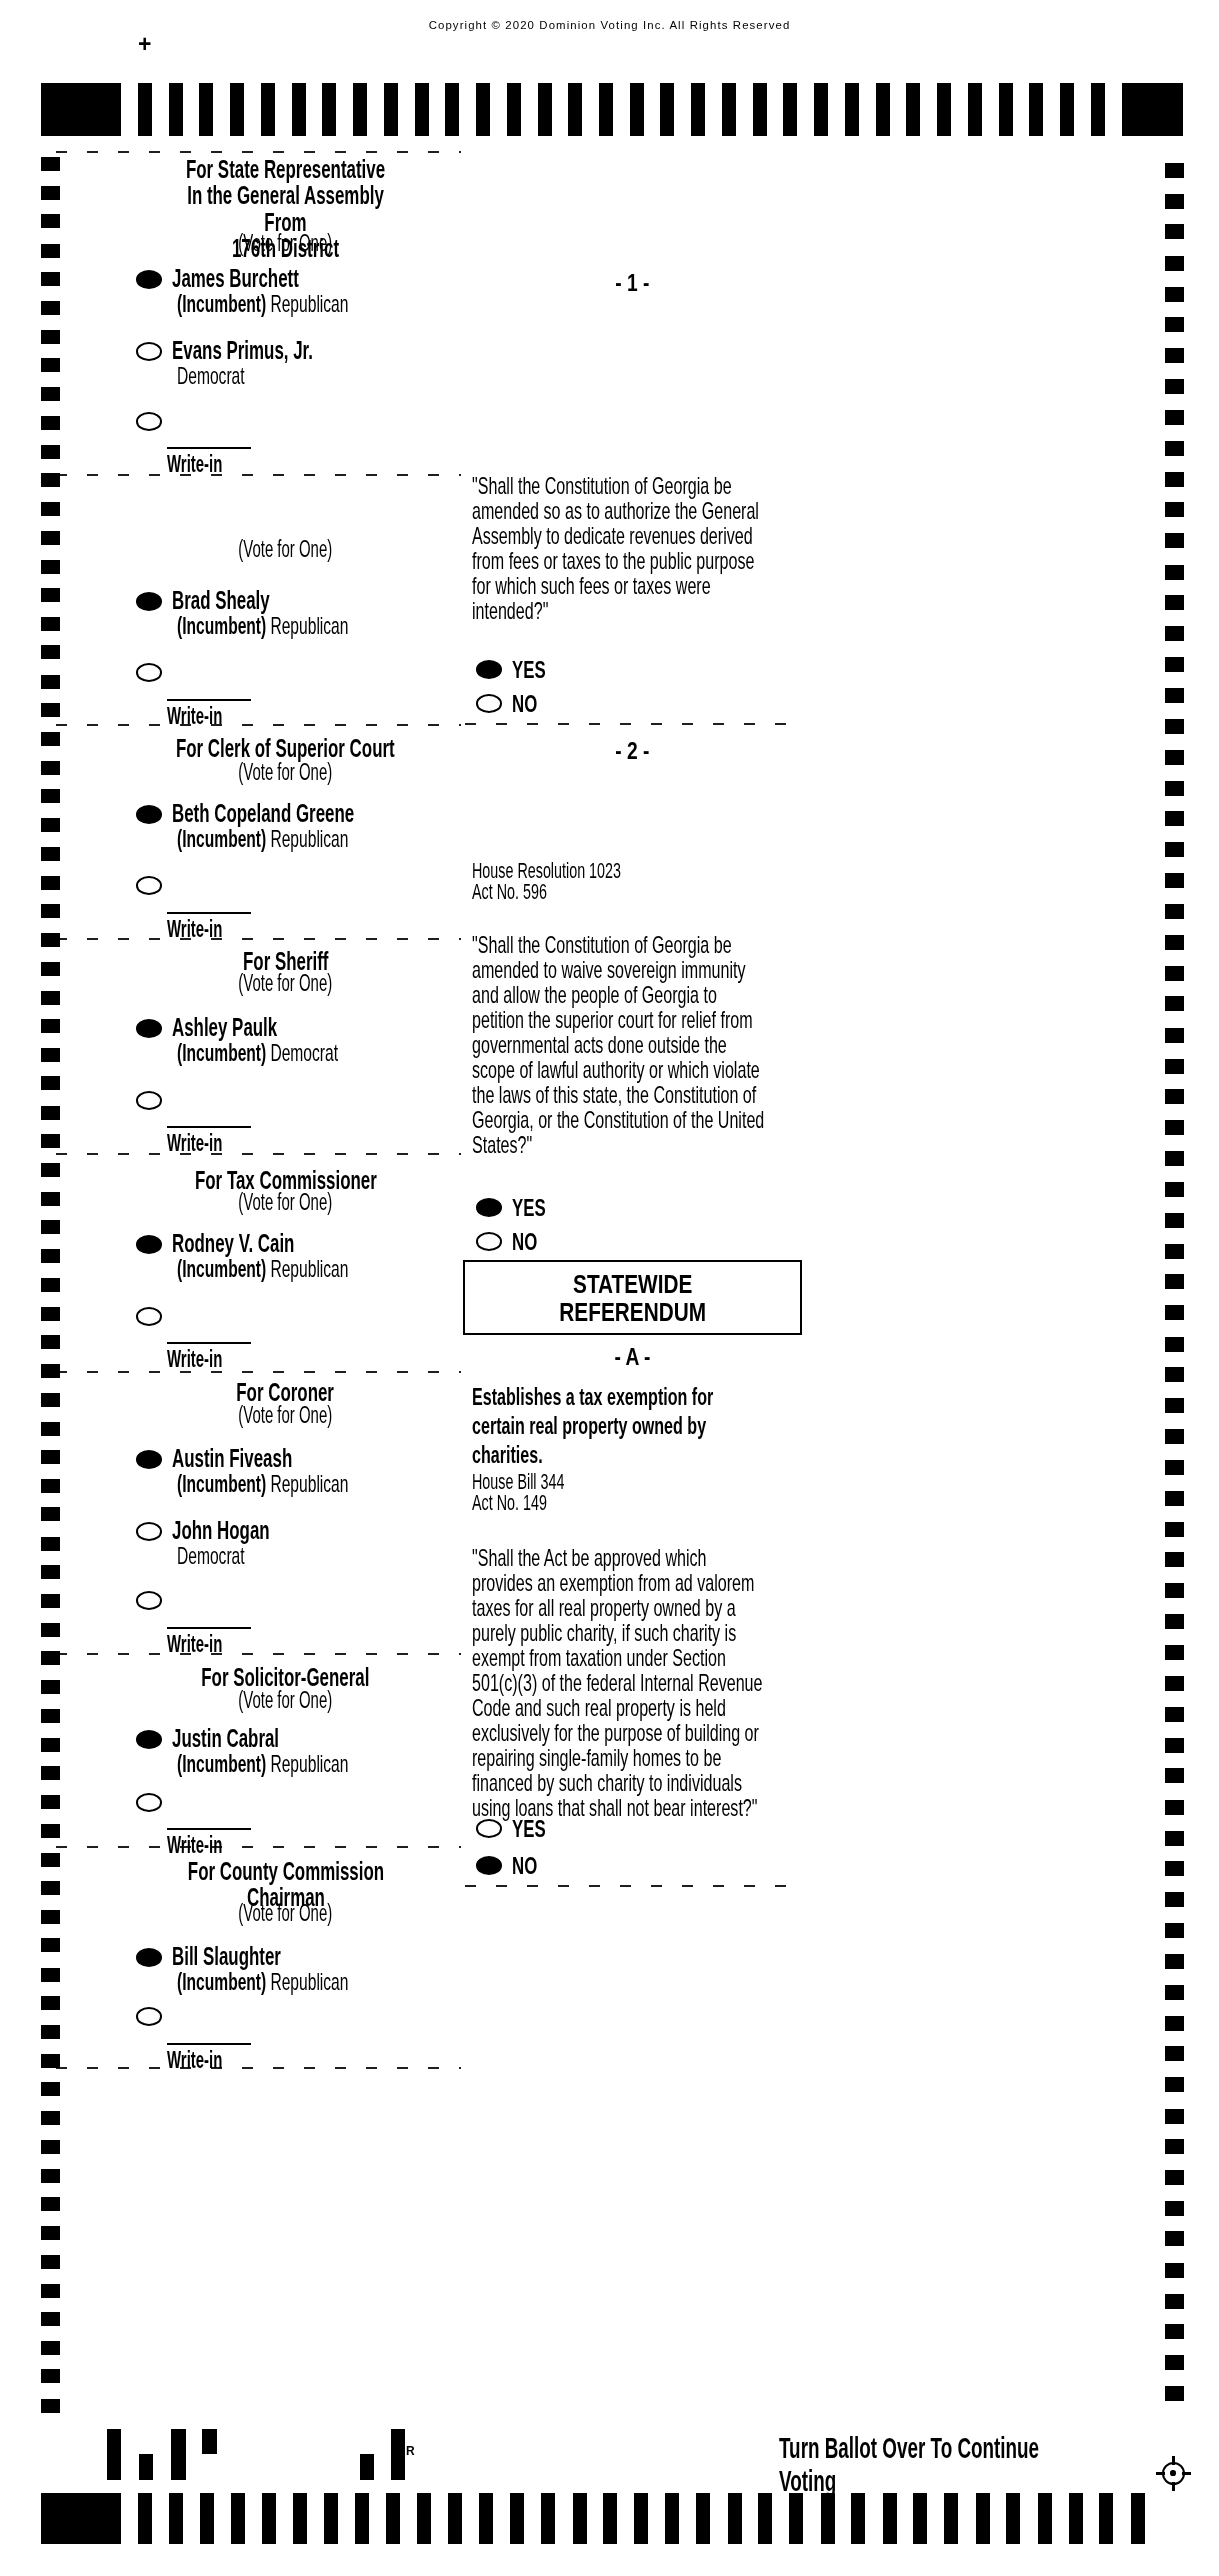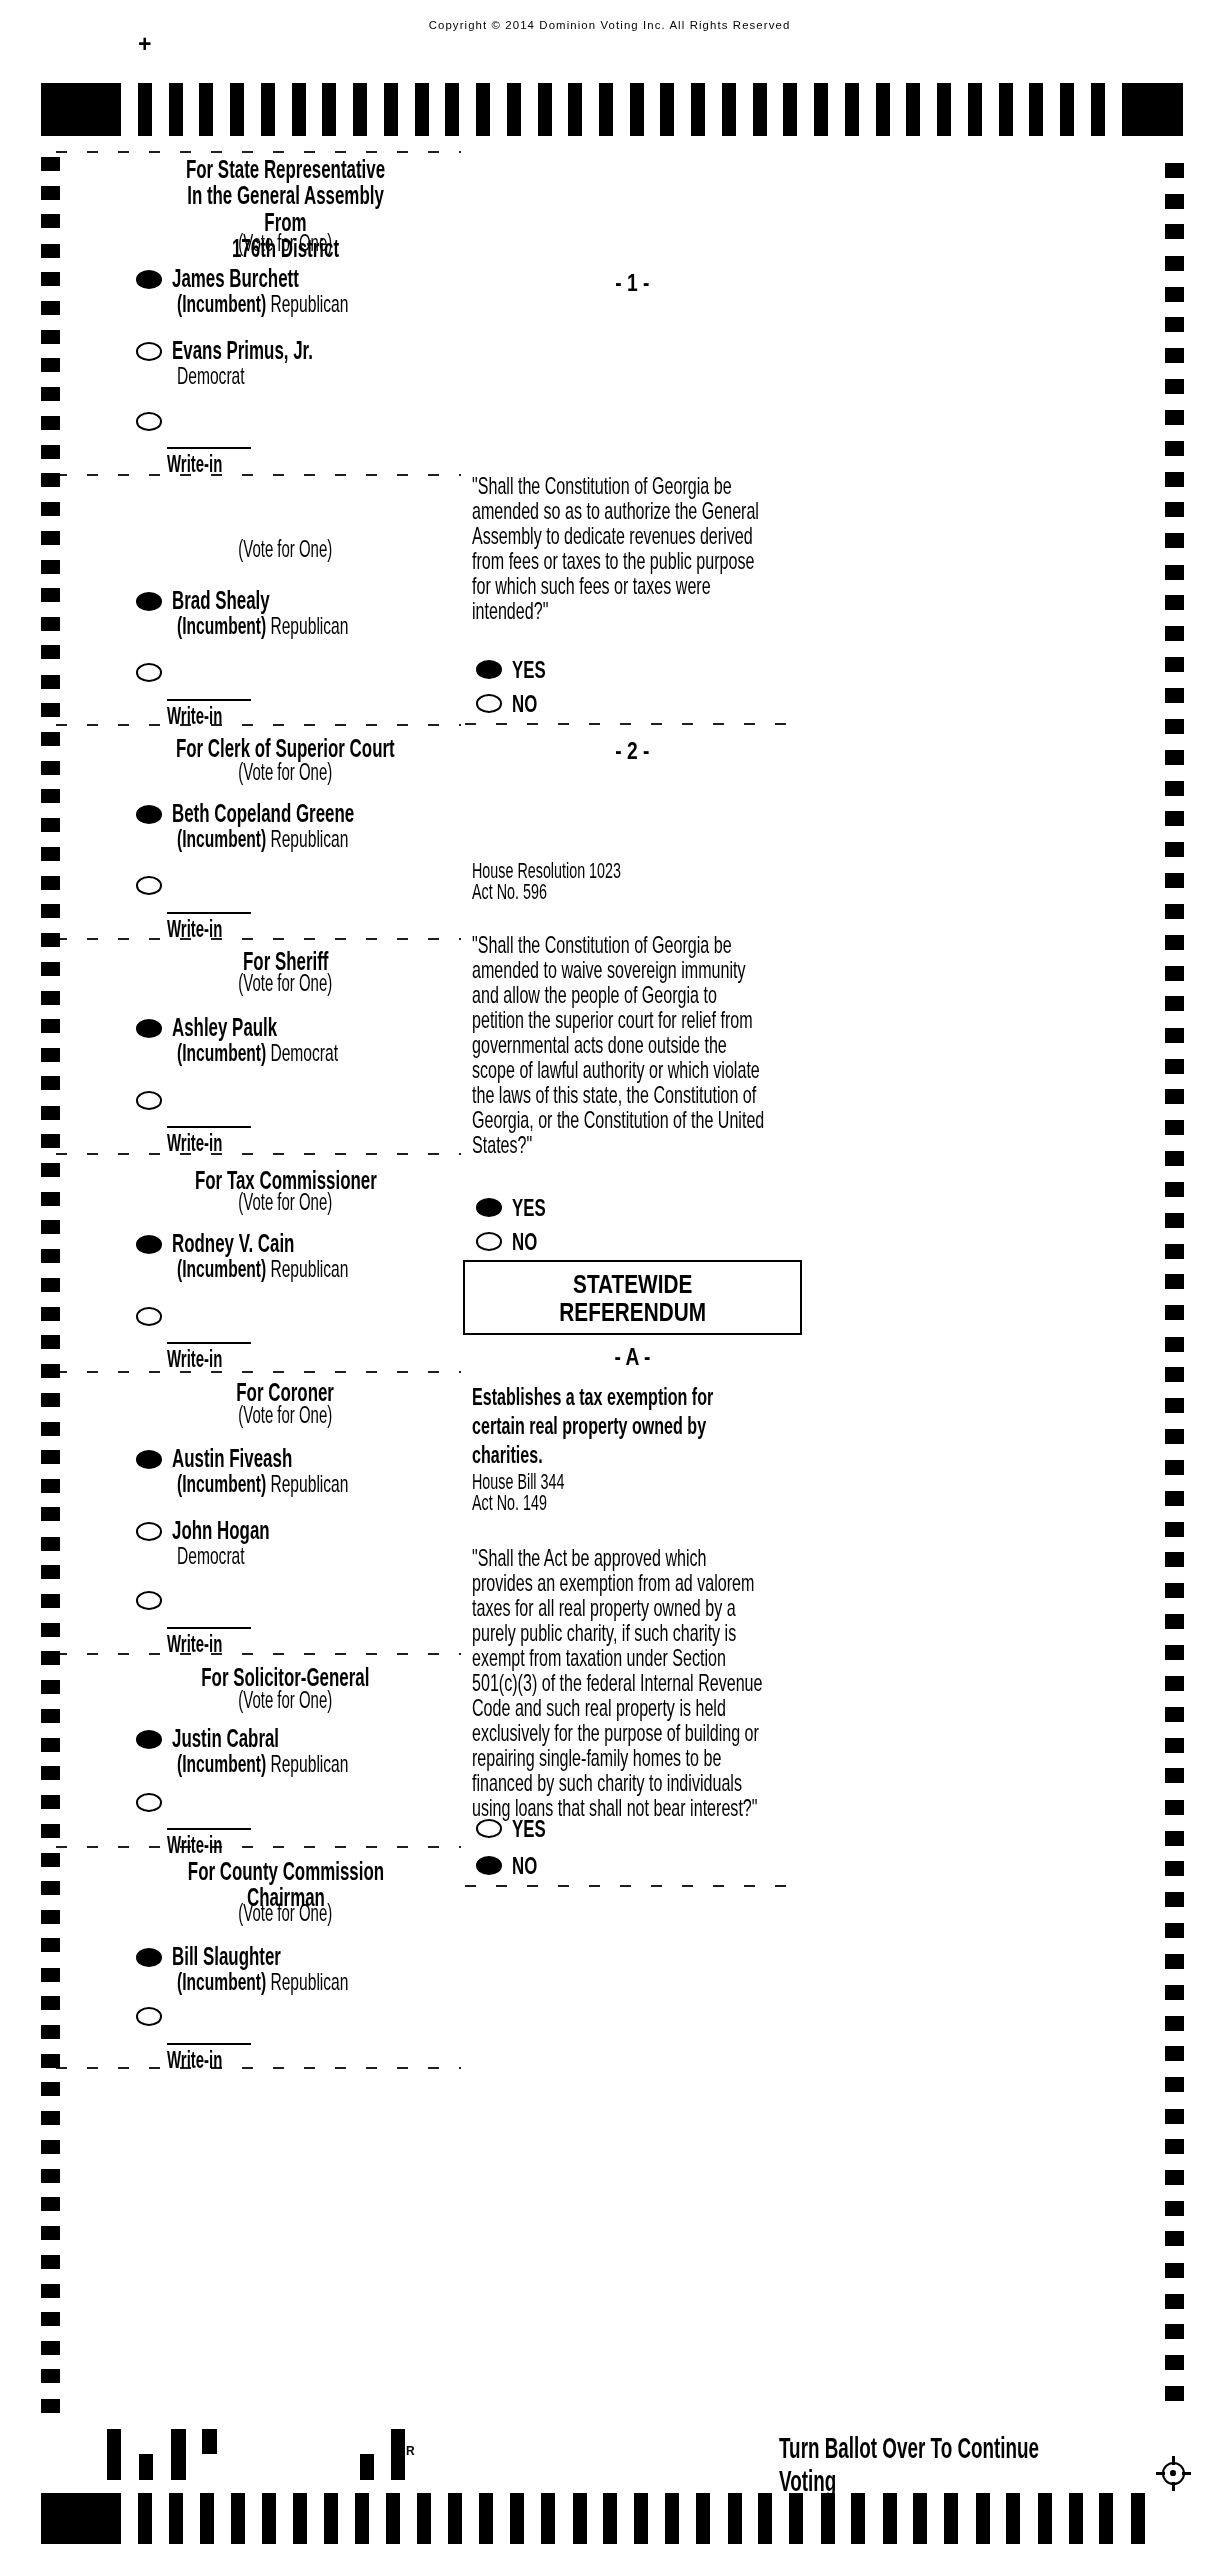--- a/index.html
+++ b/index.html
@@ -268,21 +268,21 @@
       <div class="tmark" style="left: 1165px; top: 2355px; width: 18.6px; height: 15px;"></div>
       <div class="tmark" style="left: 1165px; top: 2386px; width: 18.6px; height: 15px;"></div>
       <div class="tmark" style="left: 107px; top: 2429px; width: 14.3px; height: 51px;"></div>
       <div class="tmark" style="left: 139px; top: 2454px; width: 14.3px; height: 26.4px;"></div>
       <div class="tmark" style="left: 171px; top: 2429px; width: 15px; height: 51px;"></div>
       <div class="tmark" style="left: 202px; top: 2429px; width: 15px; height: 25px;"></div>
       <div class="tmark" style="left: 360px; top: 2454px; width: 13.6px; height: 26.4px;"></div>
       <div class="tmark" style="left: 391px; top: 2429px; width: 13.6px; height: 51px;"></div>
     </div>
 
-  <div class="copyright">Copyright © 2014 Dominion Voting Inc. All Rights Reserved</div>
+  <div class="copyright">Copyright © 2020 Dominion Voting Inc. All Rights Reserved</div>
   <div class="plus">+</div>
 
   <div class="dash" style="top:151px;left:56px;width:405px;"></div>
 
   <div class="lhead" style="top:156px;"><span class="cx cc">For State Representative
 In the General Assembly From
 176th District</span></div>
   <div class="lvote" style="top:231px;"><span class="cx cc">(Vote for One)</span></div>
   <div class="opt" style="top:270px;">
     <span class="bubble filled"></span>

